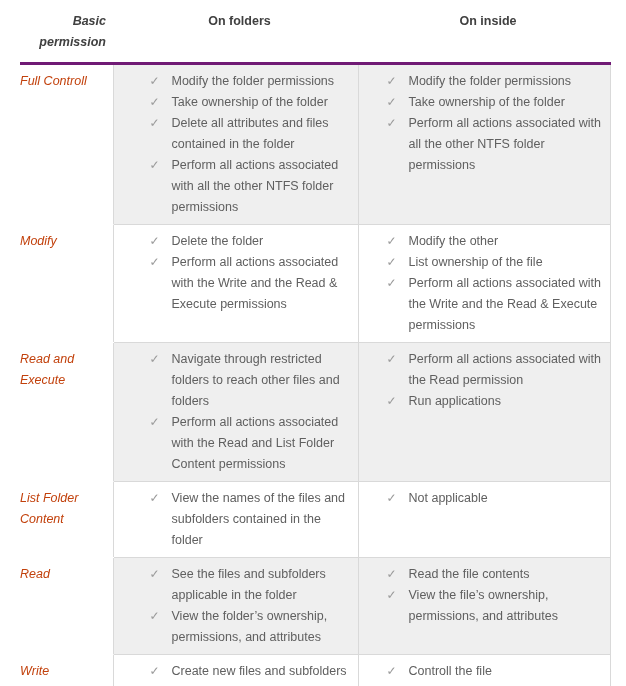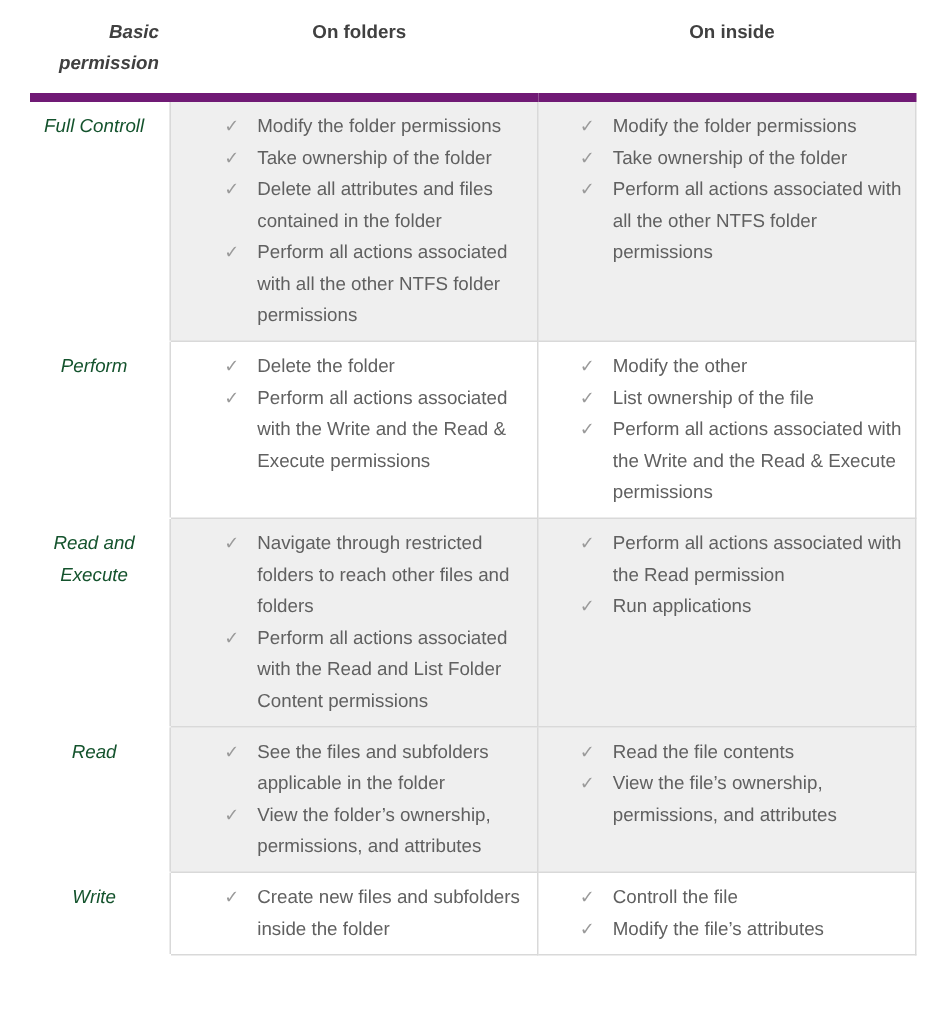--- a/index.html
+++ b/index.html
@@ -28,21 +28,21 @@
   }
   col.c-basic  { width: 93px; }
   col.c-fold   { width: 245px; }
   col.c-file   { width: 252px; }
 
   
   thead th {
     padding: 0;
     vertical-align: top;
     border: none;
-    border-bottom: 6px solid #701a75;
+    border-bottom: 3px solid #701a75;
   }
   .hdr-basic {
     text-align: right;
     font-style: italic;
     font-weight: bold;
     font-size: 12.5px;
     color: #404040;
     line-height: 21px;
     padding: 7px 7px 9px 0 !important;
   }
@@ -63,24 +63,24 @@
   }
   tbody tr.shaded td.col-folders,
   tbody tr.shaded td.col-files {
     background: #efefef;
   }
   tbody tr.plain td.col-folders,
   tbody tr.plain td.col-files {
     background: #ffffff;
   }
   td.col-basic {
-    text-align: center;
+    text-align: left;
     font-style: italic;
     font-size: 12.5px;
-    color: #14532d;
+    color: #c2410c;
     line-height: 21px;
     padding: 6px 7px 6px 0 !important;
     background: #ffffff;
     border-bottom: 1px solid transparent;
   }
   td.col-folders {
     border-left: 1px solid #d9d9d9;
     border-right: 1px solid #d9d9d9;
   }
   td.col-files {
@@ -149,21 +149,21 @@
           </td>
           <td class="col-files">
             <ul class="items">
               <li><span class="tick">✓</span><span>Modify the folder permissions</span></li>
               <li><span class="tick">✓</span><span>Take ownership of the folder</span></li>
               <li><span class="tick">✓</span><span>Perform all actions associated with all the other NTFS folder permissions</span></li>
             </ul>
           </td>
         </tr>
         <tr class="plain">
-          <td class="col-basic">Perform</td>
+          <td class="col-basic">Modify</td>
           <td class="col-folders">
             <ul class="items">
               <li><span class="tick">✓</span><span>Delete the folder</span></li>
               <li><span class="tick">✓</span><span>Perform all actions associated with the Write and the Read &amp; Execute permissions</span></li>
             </ul>
           </td>
           <td class="col-files">
             <ul class="items">
               <li><span class="tick">✓</span><span>Modify the other</span></li>
               <li><span class="tick">✓</span><span>List ownership of the file</span></li>
@@ -179,20 +179,33 @@
               <li><span class="tick">✓</span><span>Perform all actions associated with the Read and List Folder Content permissions</span></li>
             </ul>
           </td>
           <td class="col-files">
             <ul class="items">
               <li><span class="tick">✓</span><span>Perform all actions associated with the Read permission</span></li>
               <li><span class="tick">✓</span><span>Run applications</span></li>
             </ul>
           </td>
         </tr>
+        <tr class="plain">
+          <td class="col-basic">List Folder Content</td>
+          <td class="col-folders">
+            <ul class="items">
+              <li><span class="tick">✓</span><span>View the names of the files and subfolders contained in the folder</span></li>
+            </ul>
+          </td>
+          <td class="col-files">
+            <ul class="items">
+              <li><span class="tick">✓</span><span>Not applicable</span></li>
+            </ul>
+          </td>
+        </tr>
         <tr class="shaded">
           <td class="col-basic">Read</td>
           <td class="col-folders">
             <ul class="items">
               <li><span class="tick">✓</span><span>See the files and subfolders applicable in the folder</span></li>
               <li><span class="tick">✓</span><span>View the folder’s ownership, permissions, and attributes</span></li>
             </ul>
           </td>
           <td class="col-files">
             <ul class="items">

